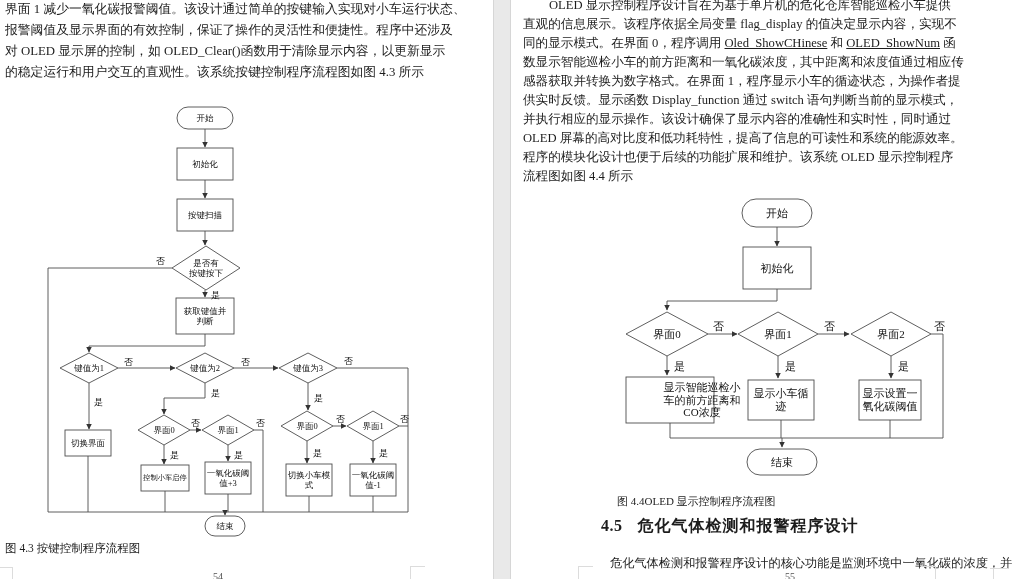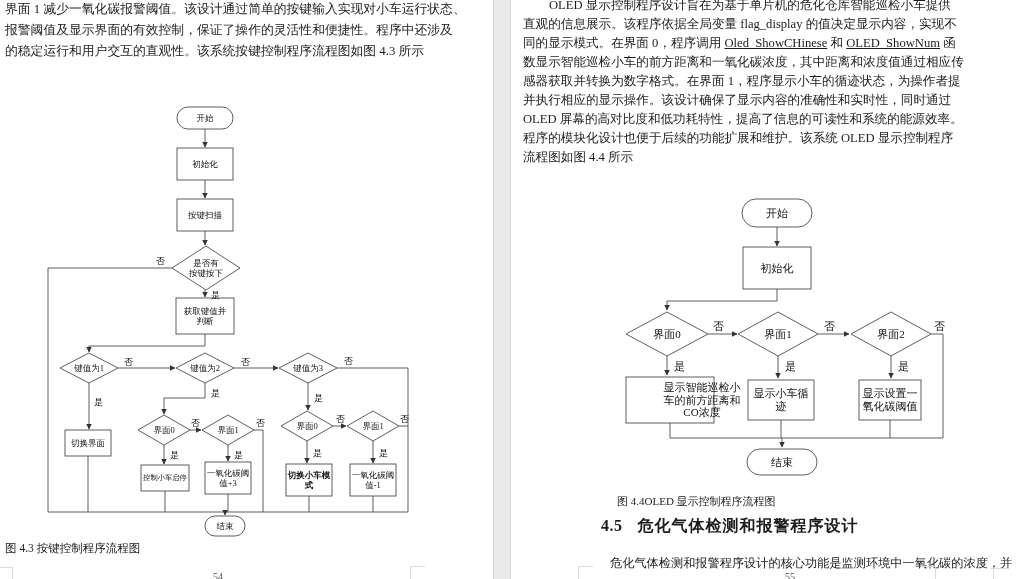--- a/index.html
+++ b/index.html
@@ -32,28 +32,30 @@
   .mark{position:absolute;background:#dcdcdc}
 </style>
 </head>
 <body>
 
 <div class="gap"></div>
 
 <div class="para" id="left-para">
     <div class="tl"><span>界面 1 减少一氧化碳报警阈值。该设计通过简单的按键输入实现对小车运行状态、</span></div>
     <div class="tl"><span>报警阈值及显示界面的有效控制，保证了操作的灵活性和便捷性。程序中还涉及</span></div>
+    <div class="tl"><span>对 OLED 显示屏的控制，如 OLED_Clear()函数用于清除显示内容，以更新显示</span></div>
     <div class="tl"><span>的稳定运行和用户交互的直观性。该系统按键控制程序流程图如图 4.3 所示</span></div>
   </div>
 <div class="para" id="right-para">
     <div class="tl" style="padding-left: 26px;"><span>OLED 显示控制程序设计旨在为基于单片机的危化仓库智能巡检小车提供</span></div>
     <div class="tl"><span>直观的信息展示。该程序依据全局变量 flag_display 的值决定显示内容，实现不</span></div>
     <div class="tl"><span>同的显示模式。在界面 0，程序调用 </span><span style="text-decoration: underline;">Oled_ShowCHinese</span><span> 和 </span><span style="text-decoration: underline;">OLED_ShowNum</span><span> 函</span></div>
     <div class="tl"><span>数显示智能巡检小车的前方距离和一氧化碳浓度，其中距离和浓度值通过相应传</span></div>
     <div class="tl"><span>感器获取并转换为数字格式。在界面 1，程序显示小车的循迹状态，为操作者提</span></div>
+    <div class="tl"><span>供实时反馈。显示函数 Display_function 通过 switch 语句判断当前的显示模式，</span></div>
     <div class="tl"><span>并执行相应的显示操作。该设计确保了显示内容的准确性和实时性，同时通过</span></div>
     <div class="tl"><span>OLED 屏幕的高对比度和低功耗特性，提高了信息的可读性和系统的能源效率。</span></div>
     <div class="tl"><span>程序的模块化设计也便于后续的功能扩展和维护。该系统 OLED 显示控制程序</span></div>
     <div class="tl"><span>流程图如图 4.4 所示</span></div>
   </div>
 
 <svg id="flow-svg" width="1024" height="579" viewBox="0 0 1024 579">
   <defs>
     <marker id="arr" markerWidth="7" markerHeight="7" refX="5.5" refY="3" orient="auto" markerUnits="userSpaceOnUse">
       <path d="M0,0 L6,3 L0,6 z" fill="#333"></path>
@@ -219,21 +221,21 @@
     <div class="node-label" style="left: 281px; top: 411px; width: 52px; height: 30px; font-size: 8.5px;">
       <div>
         <div>界面0</div>
       </div>
     </div>
     <div class="node-label" style="left: 347px; top: 411px; width: 52px; height: 30px; font-size: 8.5px;">
       <div>
         <div>界面1</div>
       </div>
     </div>
-    <div class="node-label" style="left: 286px; top: 464px; width: 46px; height: 32px; font-size: 8.5px; font-weight: bold;">
+    <div class="node-label" style="left: 286px; top: 464px; width: 46px; height: 32px; font-size: 8.5px;">
       <div>
         <div>切换小车模</div>
         <div>式</div>
       </div>
     </div>
     <div class="node-label" style="left: 350px; top: 464px; width: 46px; height: 32px; font-size: 8.5px;">
       <div>
         <div>一氧化碳阈</div>
         <div>值-1</div>
       </div>

